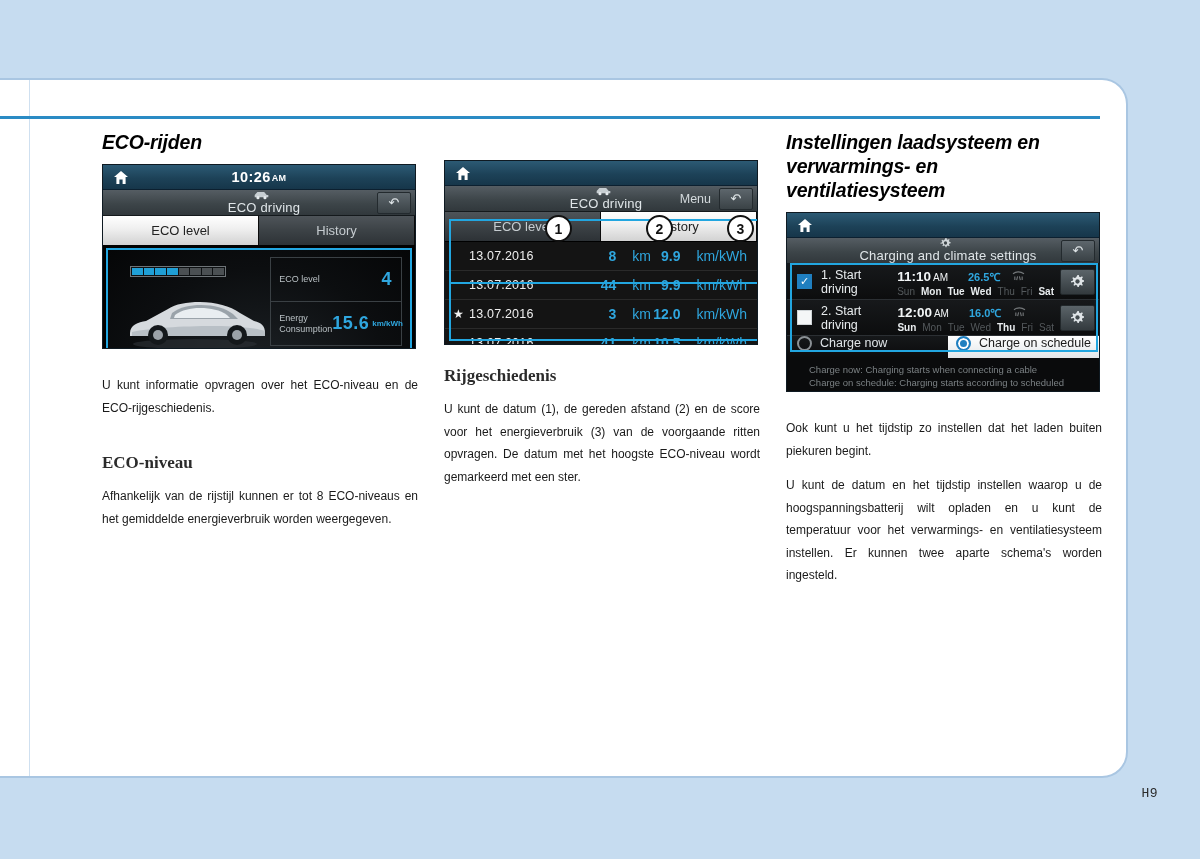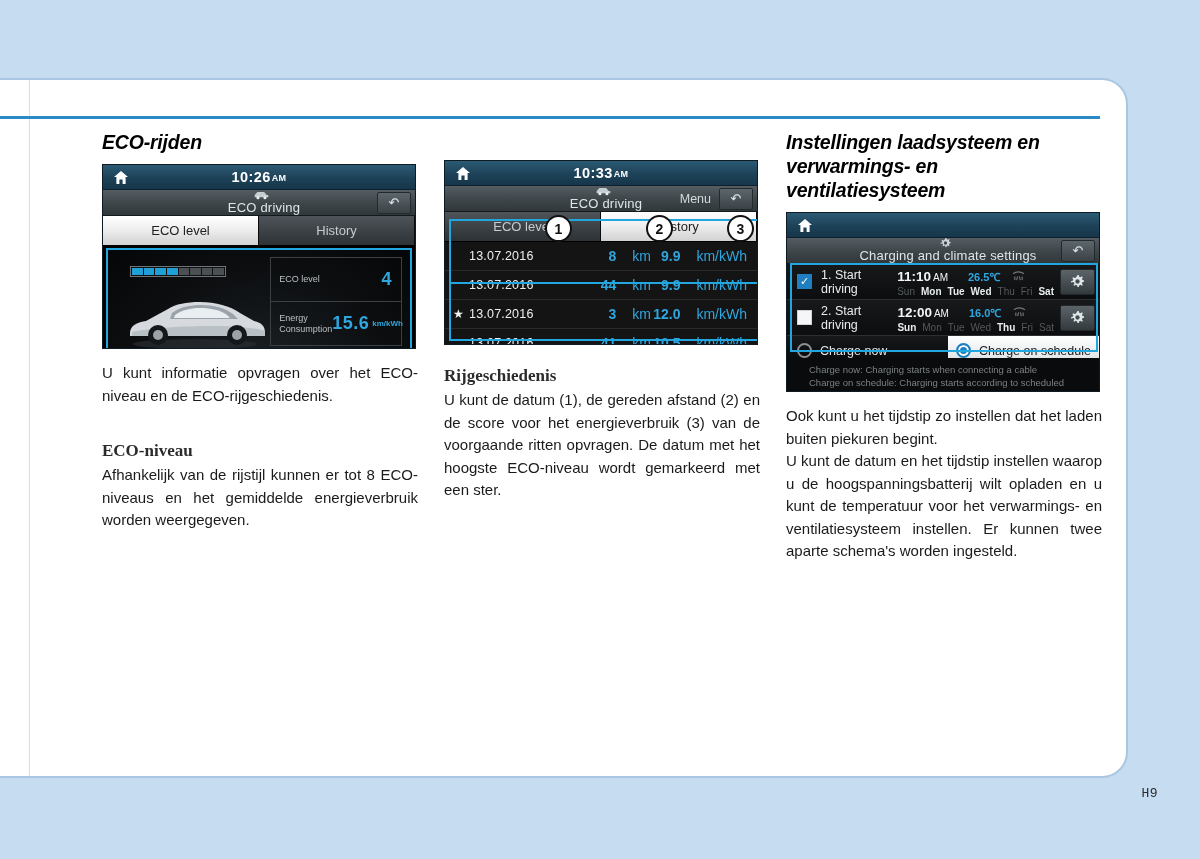--- a/index.html
+++ b/index.html
@@ -76,25 +76,25 @@
     letter-spacing: -0.2px;
   }
   .sub-title {
     font-family: "Liberation Serif", serif;
     font-weight: bold;
     font-size: 17px;
     color: #2b2b2b;
     margin: 0 0 3px 0;
   }
   .body-text {
-    font-size: 15px;
+    font-size: 12px;
     line-height: 22.5px;
     color: #1a1a1a;
     text-align: justify;
-    margin: 0 0 16px 0;
+    margin: 12px 0 16px 0;
     word-spacing: 0px;
   }
   .body-text.last { margin-bottom: 0; }
   .gap-18 { height: 18px; }
 
   
   .screen {
     position: relative;
     background: #000;
     border: 1px solid #0f1a22;
@@ -371,21 +371,21 @@
     flex: 0 0 auto;
     margin-left: 6px;
   }
   .mode-row {
     display: flex;
     height: 22px;
     background: #0c0d0e;
   }
   .mode-btn {
     flex: 1;
-    display: flex; align-items: flex-end;
+    display: flex; align-items: flex-start;
     padding-left: 10px;
     font-size: 12.5px;
     box-sizing: border-box;
   }
   .mode-btn.off { background: linear-gradient(to bottom,#16181a,#0a0b0c); color:#dfe4e7; }
   .mode-btn.on  { background: linear-gradient(to bottom,#ffffff,#e2e6e9); color:#1b1b1b; justify-content:center; padding-left:0; }
   .radio {
     width: 11px; height: 11px;
     border-radius: 50%;
     border: 2px solid #8a9094;
@@ -500,23 +500,20 @@
 
   <div style="height:30px"></div>
 
   <div class="screen" id="screen-history">
 
     <div class="scr-statusbar">
       <div class="scr-home">
         <svg class="home-glyph" width="14" height="13" viewBox="0 0 14 13" aria-hidden="true">
           <path d="M7 0 L14 6 L11.6 6 L11.6 13 L8.6 13 L8.6 8.6 L5.4 8.6 L5.4 13 L2.4 13 L2.4 6 L0 6 Z" fill="#ffffff"></path>
         </svg>
-      </div>
-      <div class="scr-time">
-        <span>10:33</span><span class="ampm">AM</span>
       </div>
     </div>
 
     <div class="scr-titlebar">
       <svg width="17" height="11" viewBox="0 0 17 11" aria-hidden="true">
         <path d="M1 8 L1 5.4 L4 2.3 L11.4 2.3 L14.3 5.4 L16 5.6 L16 8 Z" fill="#c7ced2"></path>
         <circle cx="4.6" cy="8.4" r="1.7" fill="#e6ebee"></circle>
         <circle cx="12.3" cy="8.4" r="1.7" fill="#e6ebee"></circle>
       </svg>
       <span class="t-label">ECO driving</span>

